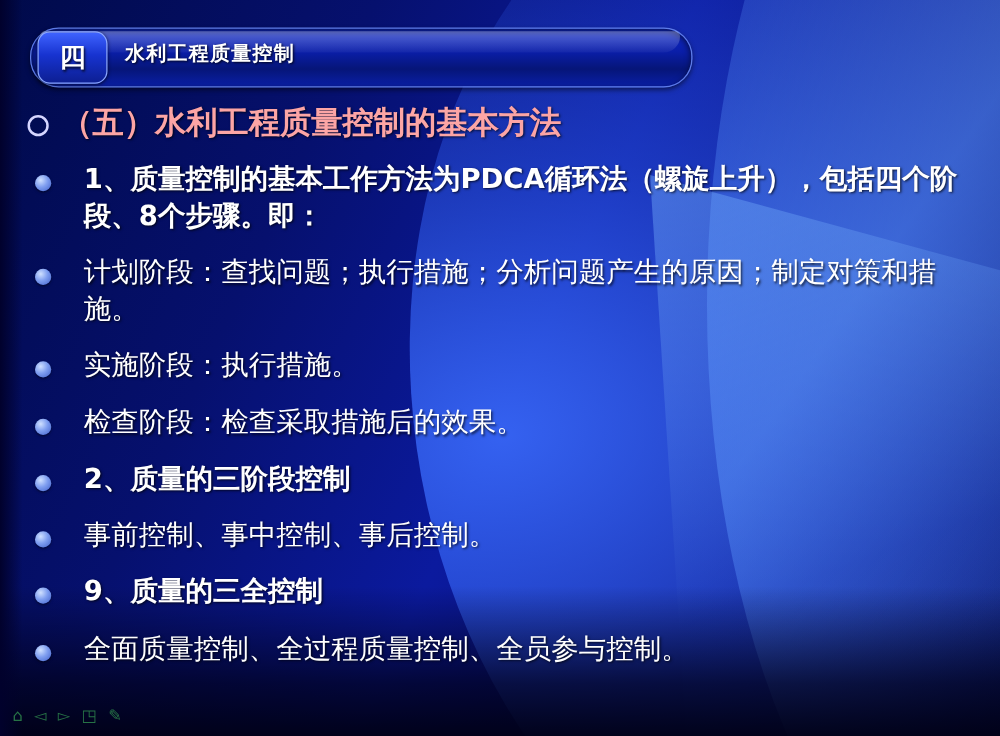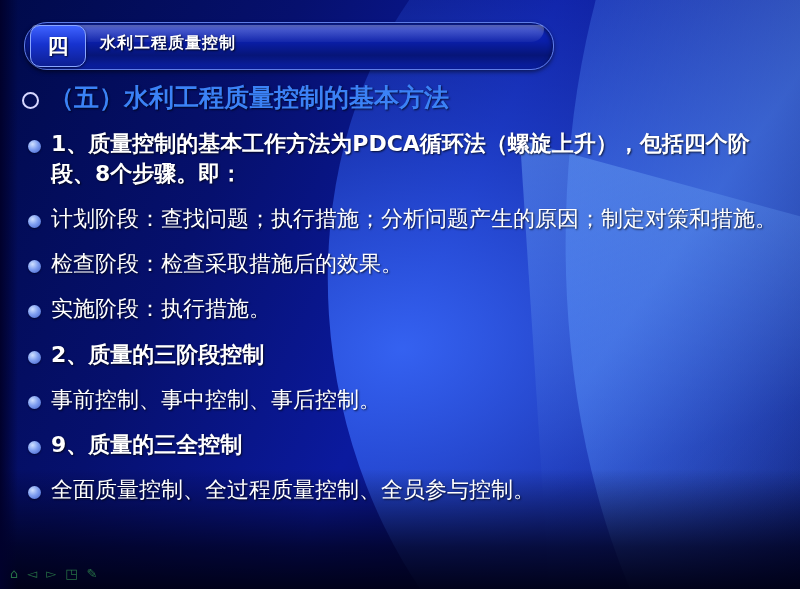--- a/index.html
+++ b/index.html
@@ -136,31 +136,32 @@
   }
   .heading-bullet {
     width: 13px; height: 13px;
     border-radius: 50%;
     border: 2px solid #d6d6ff;
     margin: 10px 10px 0 8px;
     flex: 0 0 auto;
     background: transparent;
   }
   .heading-text {
-    color: #3b82f6;
+    color: #fca5a5;
     font-size: 25px;
     font-weight: bold;
     font-family: "DejaVu Sans", "Liberation Serif", serif;
     line-height: 1.25;
     text-shadow: 1px 1px 2px rgba(0,0,0,.7);
   }
   .para-row {
     display: flex;
     align-items: flex-start;
     margin: 16px 0;
+    gap: 16px;
   }
   .bullet {
     width: 13px; height: 13px;
     border-radius: 50%;
     background: radial-gradient(circle at 35% 32%, #cfe0ff 0%, #7f9ef0 45%, #3f5fc8 100%);
     margin: 11px 10px 0 14px;
     flex: 0 0 auto;
     box-shadow: 0 1px 2px rgba(0,0,0,.5);
   }
   .para-text {
@@ -222,26 +223,26 @@
       <div class="para-text bold">1、质量控制的基本工作方法为PDCA循环法（螺旋上升），包括四个阶段、8个步骤。即：</div>
     </div>
 
     <div class="para-row">
       <div class="bullet"></div>
       <div class="para-text">计划阶段：查找问题；执行措施；分析问题产生的原因；制定对策和措施。</div>
     </div>
 
     <div class="para-row">
       <div class="bullet"></div>
+      <div class="para-text">实施阶段：执行措施。</div>
+    </div>
+
+    <div class="para-row">
+      <div class="bullet"></div>
       <div class="para-text">检查阶段：检查采取措施后的效果。</div>
-    </div>
-
-    <div class="para-row">
-      <div class="bullet"></div>
-      <div class="para-text">实施阶段：执行措施。</div>
     </div>
 
 
     <div class="para-row">
       <div class="bullet"></div>
       <div class="para-text bold">2、质量的三阶段控制</div>
     </div>
 
     <div class="para-row">
       <div class="bullet"></div>

